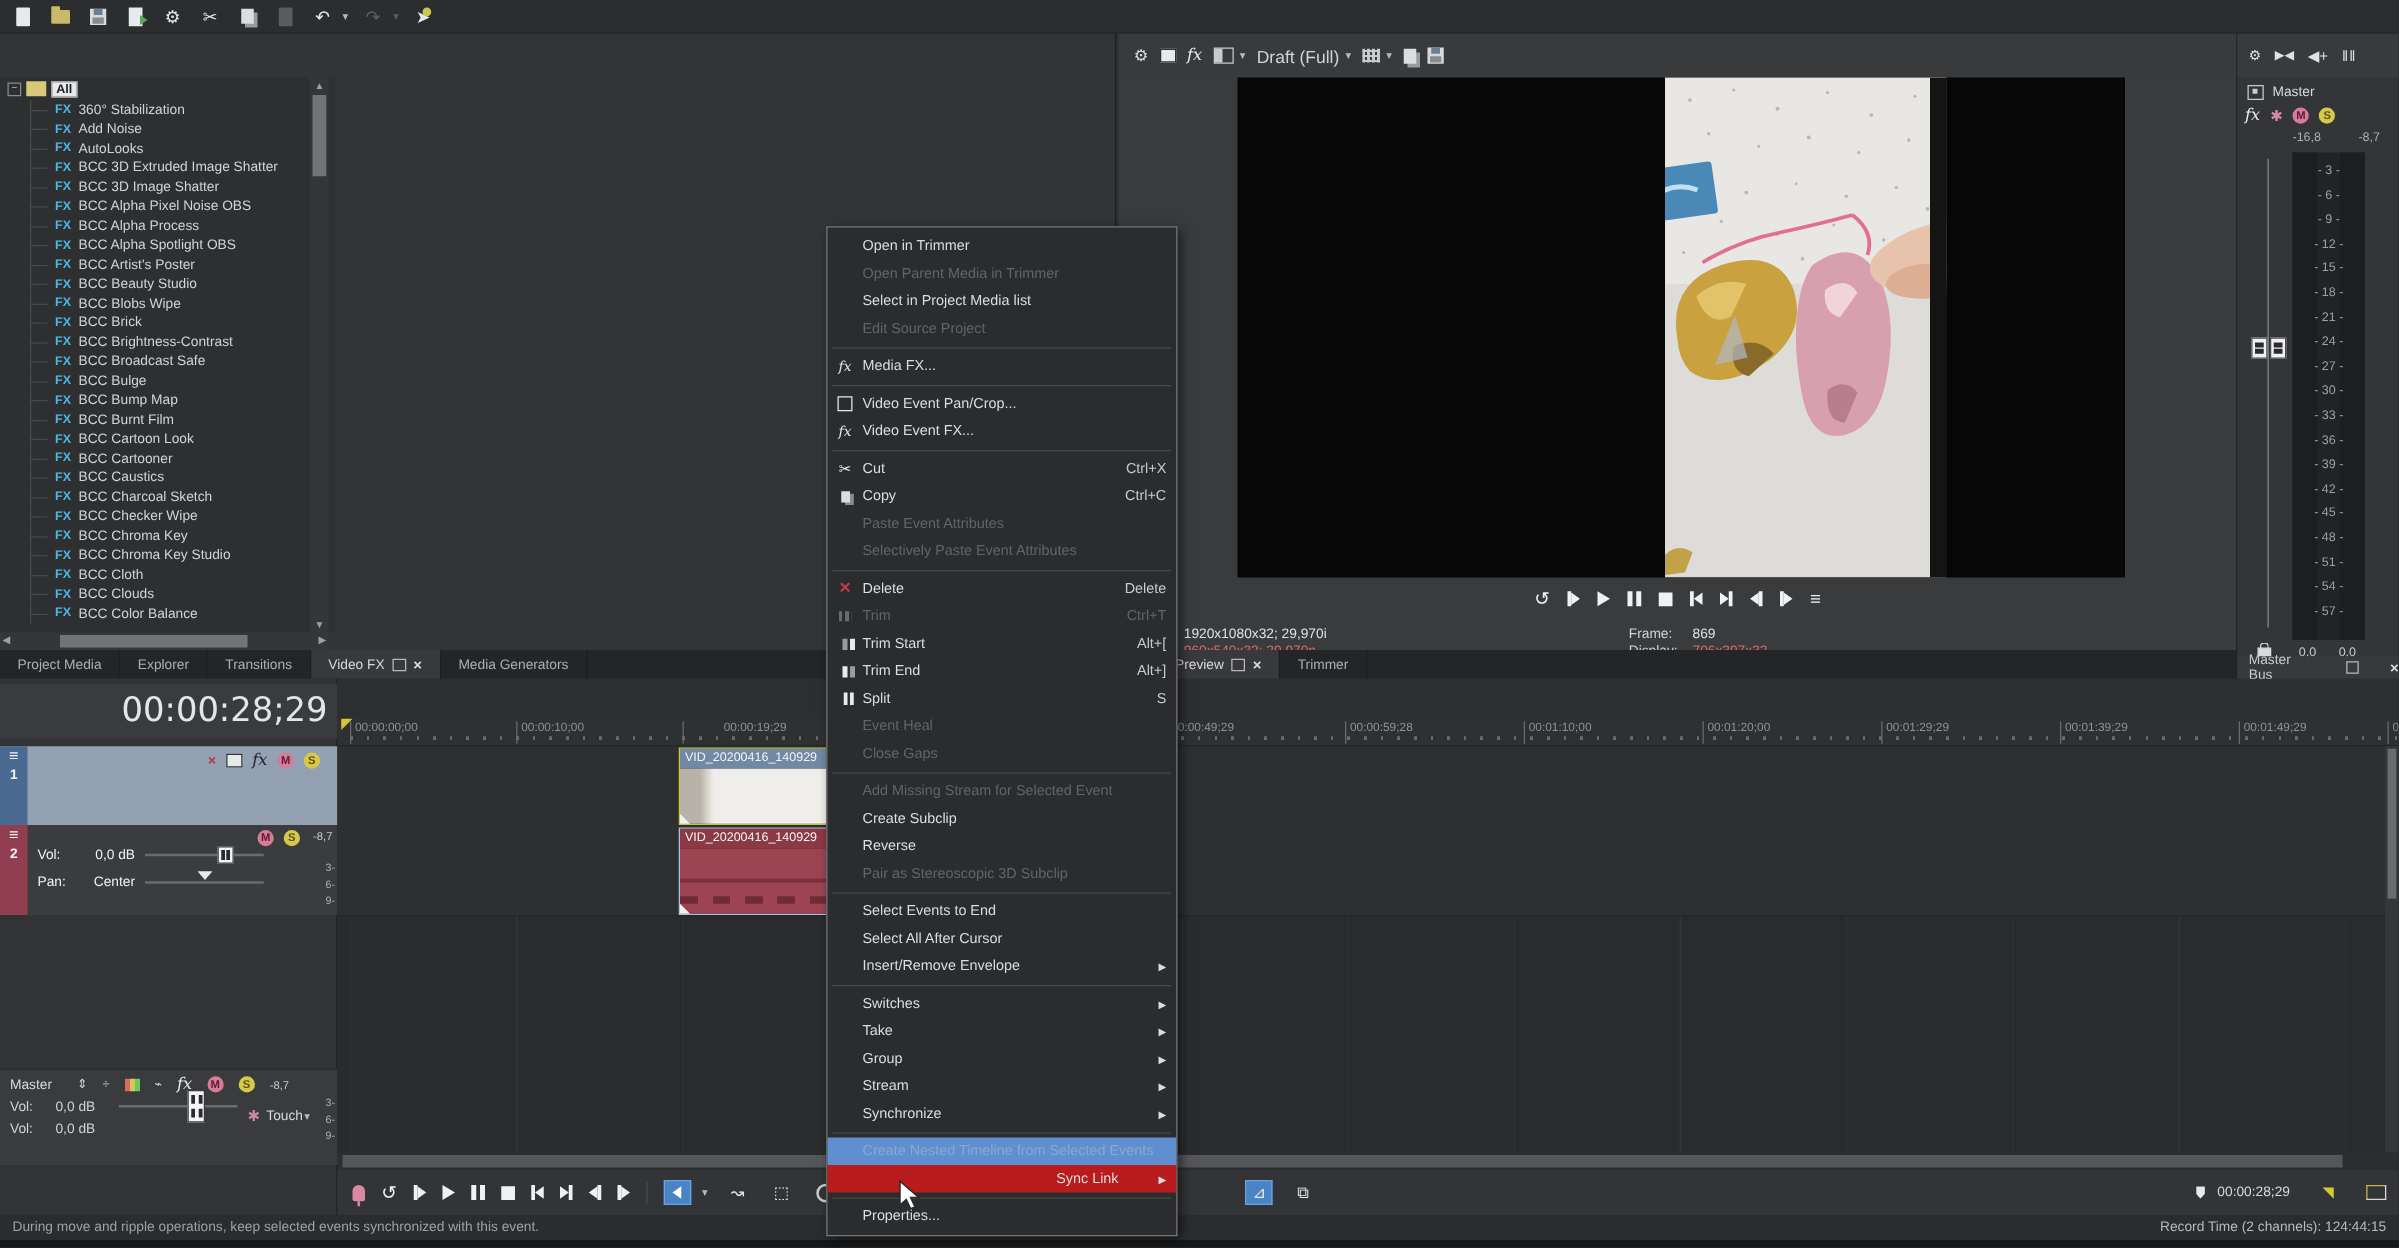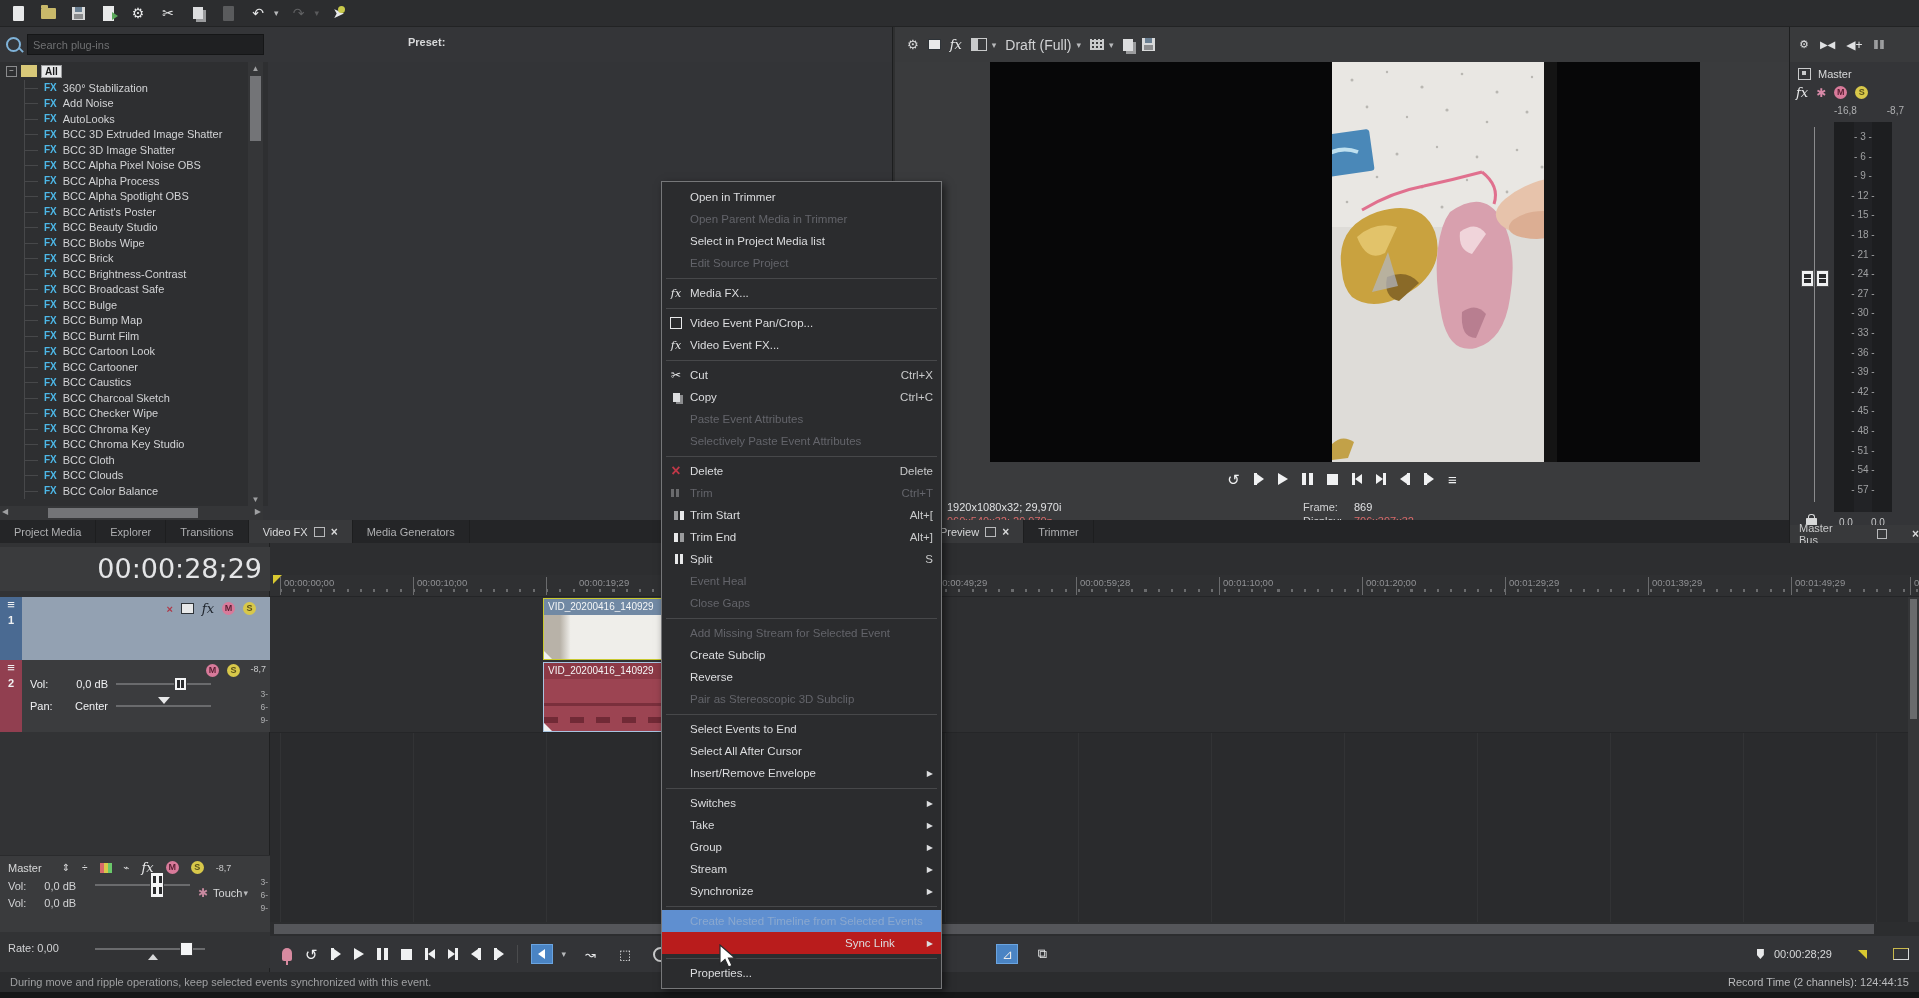--- a/index.html
+++ b/index.html
@@ -253,27 +253,20 @@
         <span class="shp-doc dim"></span>
       </span>
     <span class="tbi">↶</span>
     <span class="caret">▾</span>
     <span class="tbi dim">↷</span>
     <span class="caret dim">▾</span>
     <span class="tbi">➤<span class="help-dot"></span></span>
   </div>
 
   <div class="abs plugwin">
-    <div class="plug-toolbar">
-      <span class="searchwrap">
-        <span class="mag"></span>
-        <input class="searchbox" type="text" placeholder="Search plug-ins" style="">
-      </span>
-      <span class="presetlbl">Preset:</span>
-    </div>
 
     <div class="tree">
       <div class="treeroot">
         <span class="expbox">−</span>
         <span class="rfolder"></span>
         <span class="allbadge">All</span>
       </div>
       <div>
 
       <div class="fxrow">
@@ -711,27 +704,20 @@
           <span class="caret">▾</span>
         </div>
         <div class="minimeter" style="top:20px;">
 
         <span><span>3</span>-</span>
             <span><span>6</span>-</span>
             <span><span>9</span>-</span>
           </div>
       </div>
 
-      <div class="raterow">
-        <span class="lbl"><span>Rate:</span> <span>0,00</span></span>
-        <span class="rateline">
-            <span class="ratehandle"></span>
-          </span>
-        <span class="ratecenter"></span>
-      </div>
     </div>
 
     <div class="ruler">
       <div>
 
       <span class="rlabel" style="left: 10px;"><span>00:00:00;00</span></span>
           <span class="rlabel" style="left: 143px;"><span>00:00:10;00</span></span>
           <span class="rlabel" style="left: 276px; padding-left: 32px;"><span>00:00:19;29</span></span>
           <span class="rlabel" style="left: 663px;"><span>00:00:49;29</span></span>
           <span class="rlabel" style="left: 806px;"><span>00:00:59;28</span></span>

